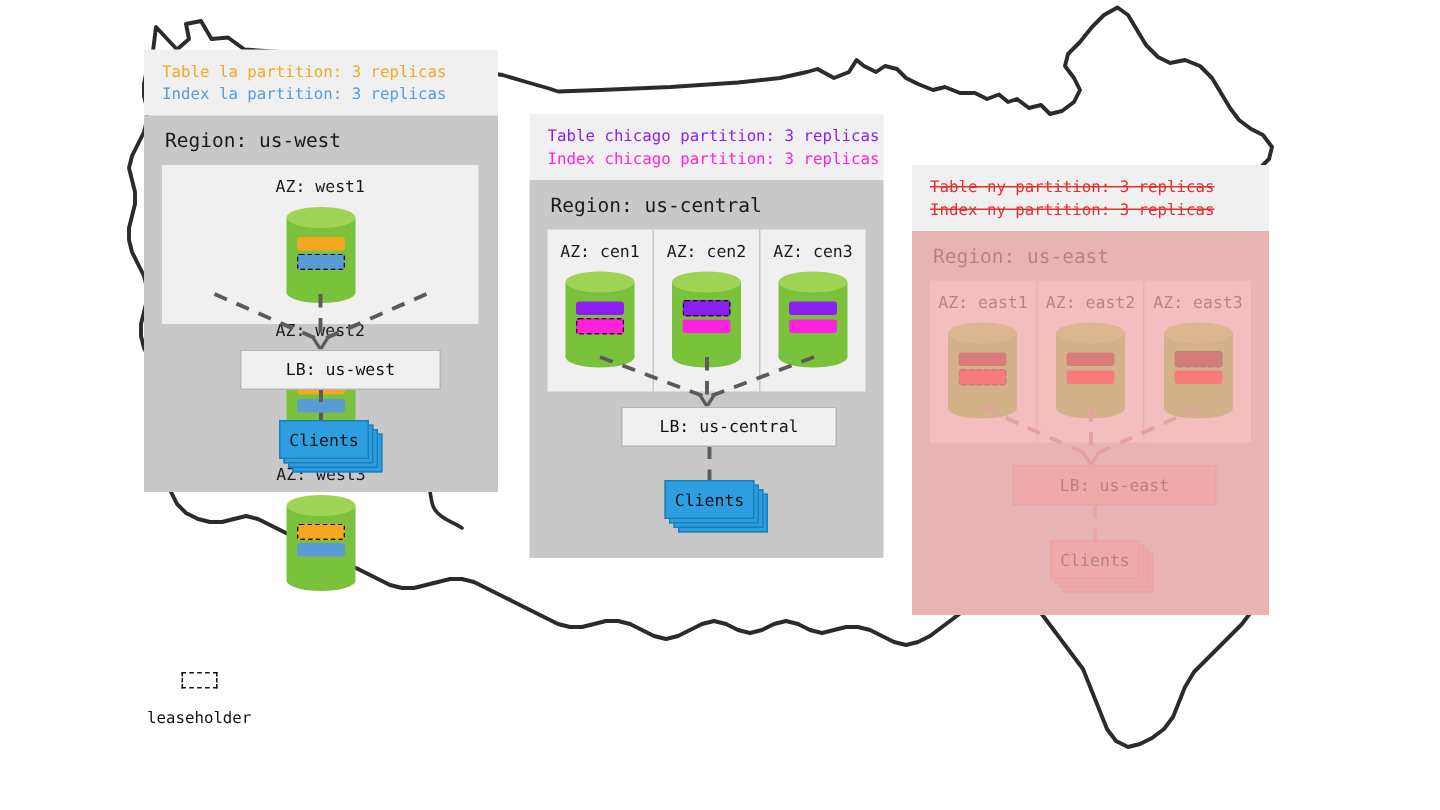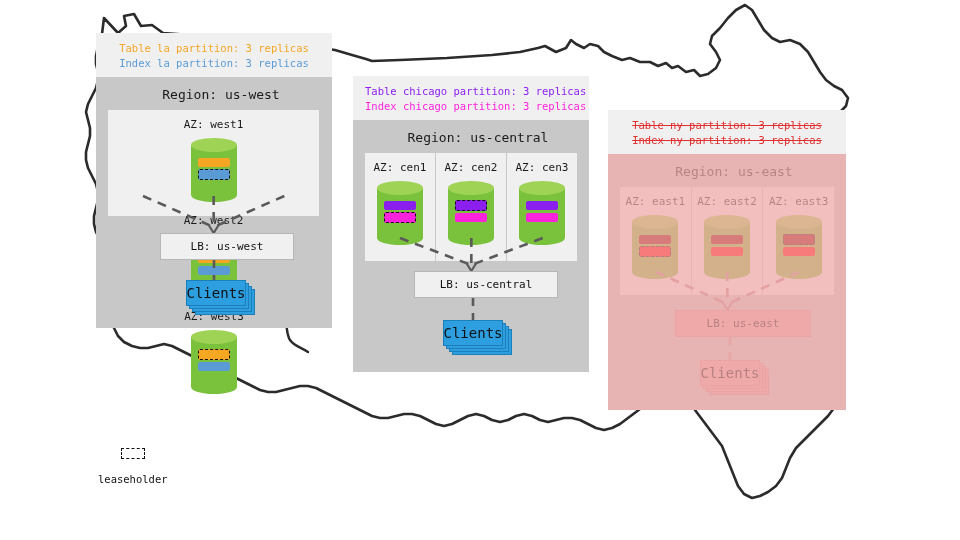--- a/index.html
+++ b/index.html
@@ -6,21 +6,21 @@
   body{
     width:960px;height:540px;background:#ffffff;overflow:hidden;position:relative;
     font-family:"DejaVu Sans Mono","Liberation Mono",monospace;
   }
   #stage{position:absolute;left:0;top:0;width:960px;height:540px;}
 
   
   #usmap{position:absolute;left:0;top:0;width:960px;height:540px;z-index:0;}
 
   
-  .region-panel{position:absolute;z-index:2;text-align:center;}
+  .region-panel{position:absolute;z-index:2;}
   .note-band{
     background:#f0f0f0;padding:8px 12px 8px 12px;
     font-size:10.5px;line-height:15px;letter-spacing:0px;white-space:nowrap;
   }
   .note-line{display:block;}
   .region-body{background:#c8c8c8;position:relative;}
   .region-title{
     font-size:13px;color:#1a1a1a;padding:10px 0 8px 14px;letter-spacing:0px;
   }
   .az-row{display:flex;background:#f0f0f0;margin:0 12px;}
@@ -52,21 +52,21 @@
   .lb-box{
     position:absolute;z-index:4;background:#f0f0f0;border:1px solid #b6b6b6;
     font-size:11px;color:#111;padding:6px 14px;white-space:nowrap;
     text-align:center;
   }
   
   .clients{position:absolute;z-index:4;}
   .clients .sheet{position:absolute;width:58px;height:24px;}
   .clients .front{
     position:relative;width:58px;height:24px;display:flex;align-items:center;
-    justify-content:center;font-size:14px;color:#111;white-space:nowrap;
+    justify-content:center;font-size:11px;color:#111;white-space:nowrap;
   }
 
   
   .fade-overlay{position:absolute;left:0;top:0;right:0;bottom:0;
     background:rgba(244,170,170,0.72);z-index:9;pointer-events:none;}
 
   
   #legend{position:absolute;z-index:5;display:flex;align-items:center;gap:14px;flex-direction:column;}
   #legend .swatch{width:24px;height:11px;border:1.6px dashed #111;box-sizing:border-box;background:transparent;}
   #legend .ltext{font-size:10.5px;color:#111;font-family:"DejaVu Sans Mono","Liberation Mono",monospace;}

